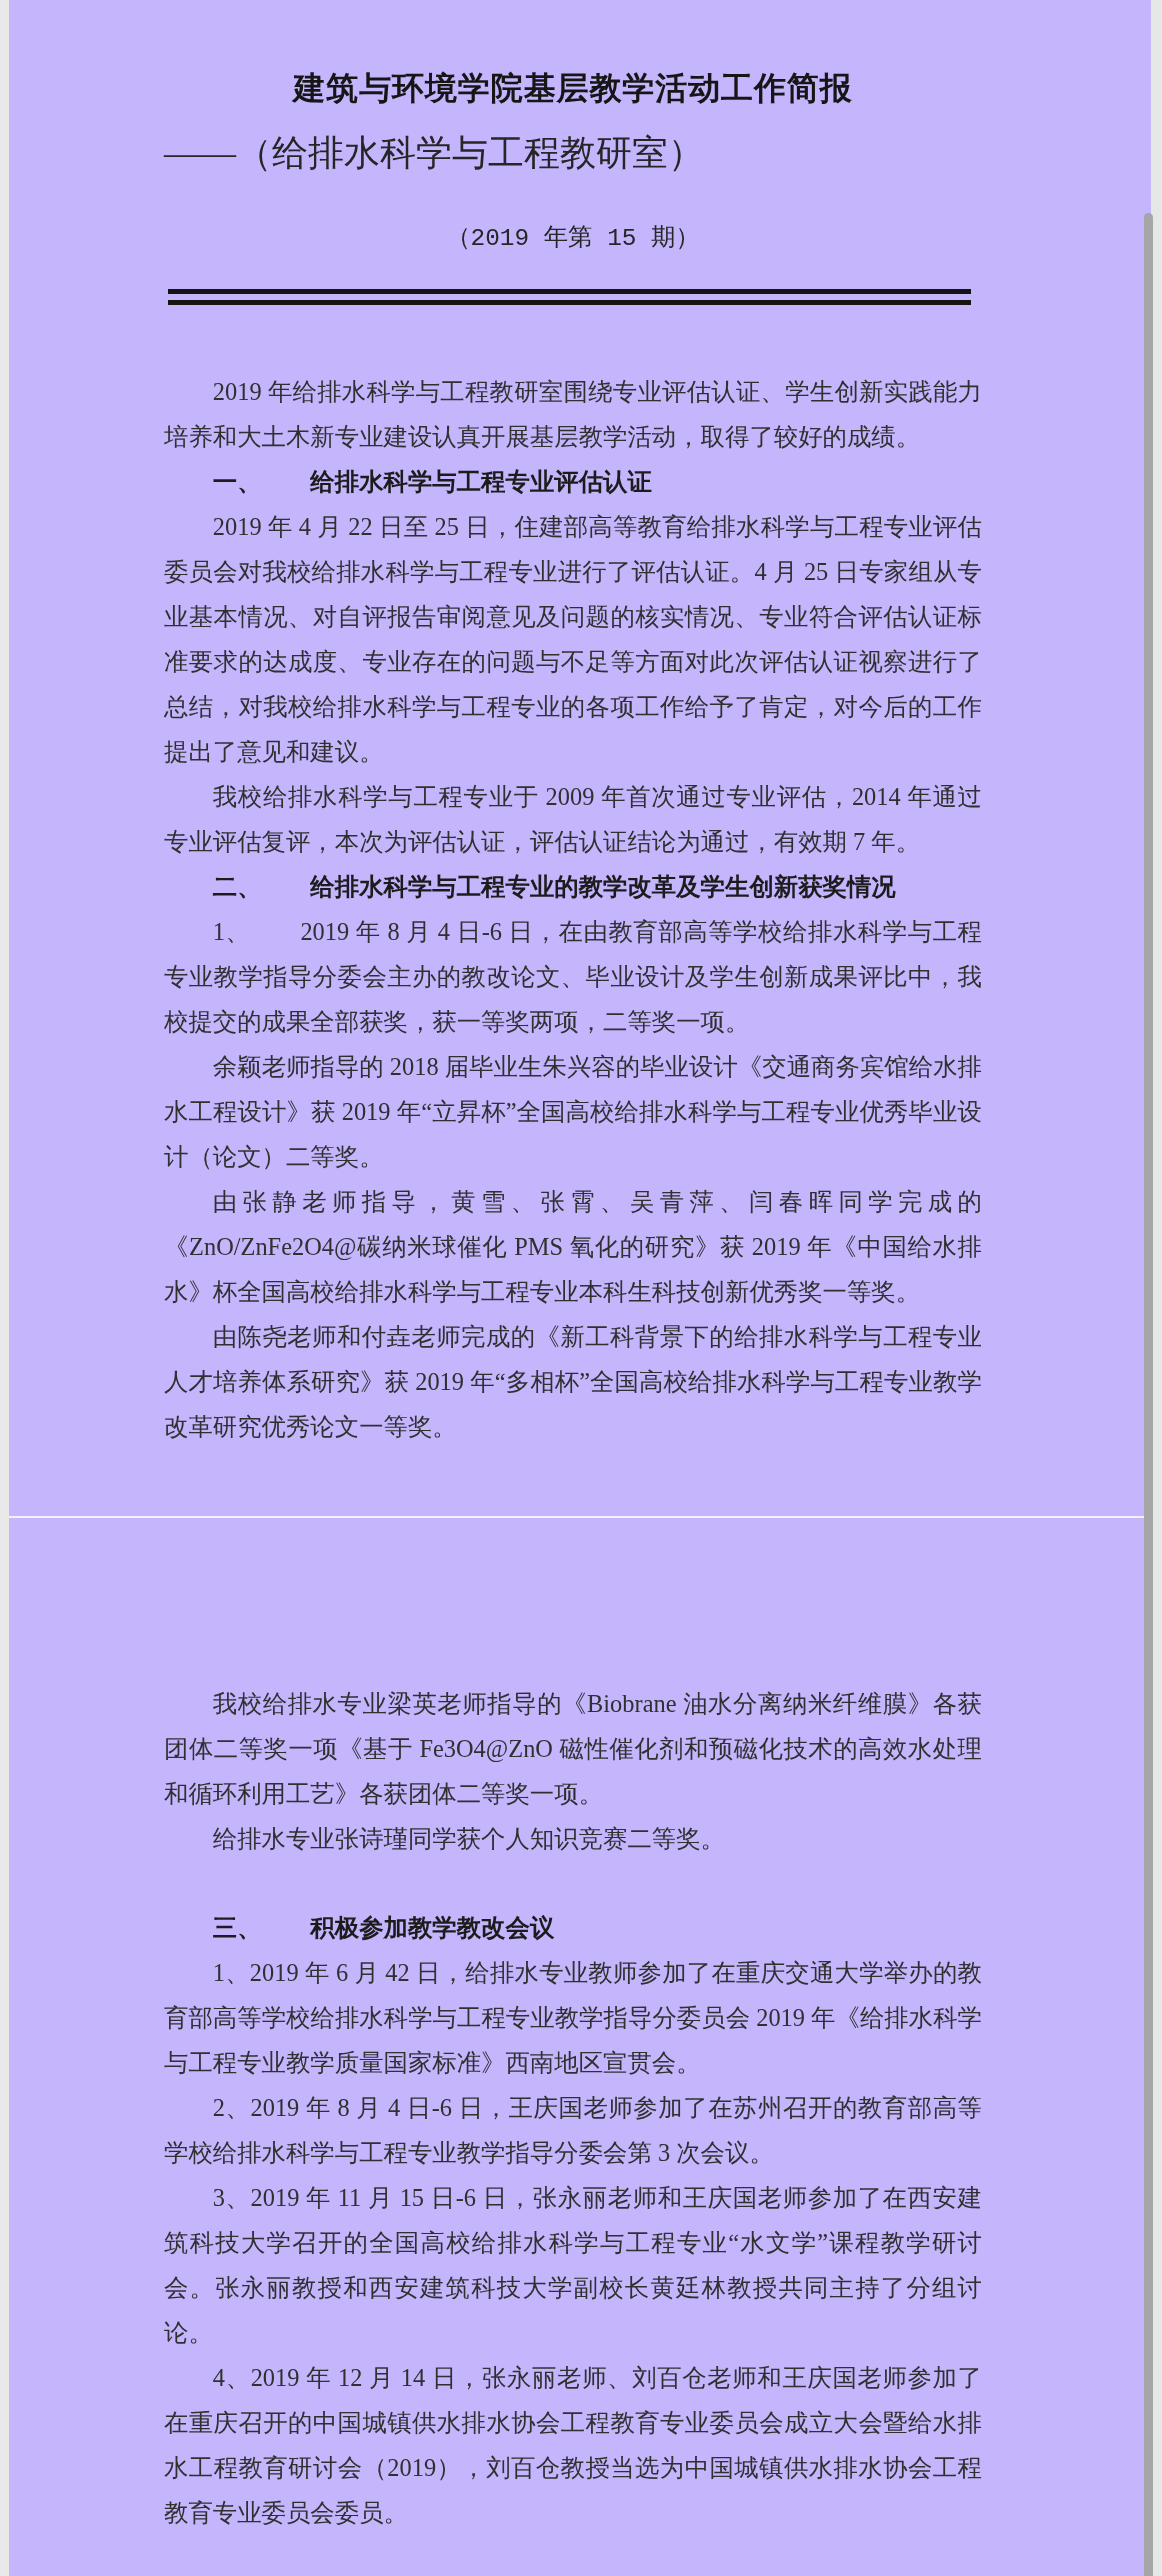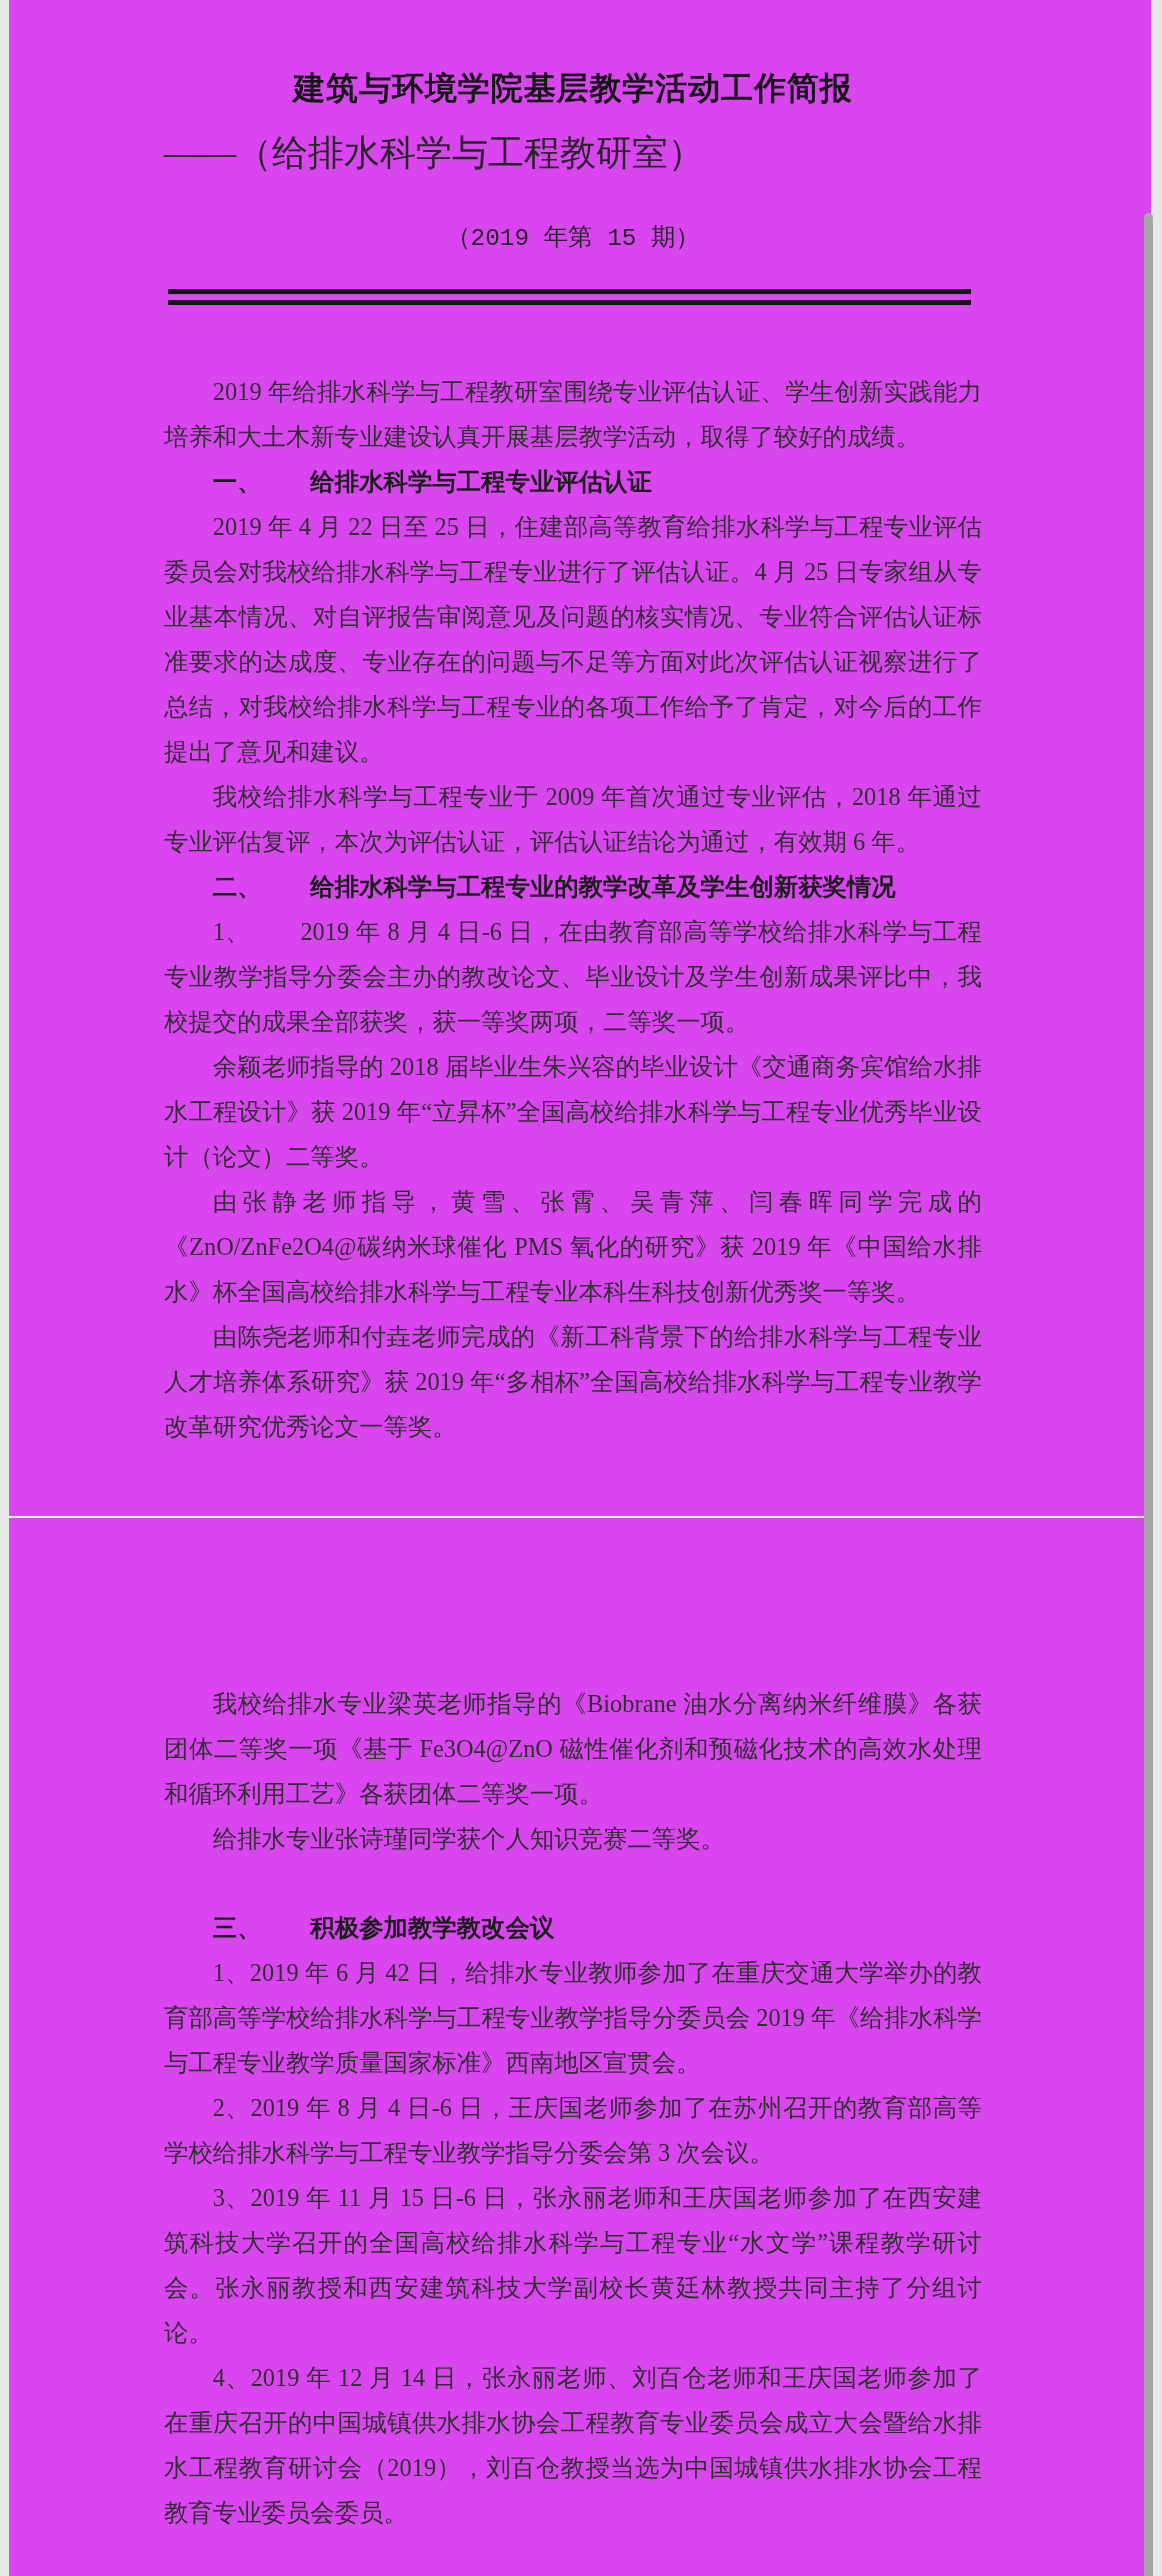--- a/index.html
+++ b/index.html
@@ -1,20 +1,20 @@
 <!DOCTYPE html>
 <html style="font-size:15px"><head>
 <meta charset="utf-8">
 <style>
   html, body { margin: 0; padding: 0; }
   .screen {
     position: relative;
     width: 1162px;
     height: 2576px;
-    background: #d946ef;
+    background: #c4b5fd;
     overflow: hidden;
     font-family: "Liberation Serif", "DejaVu Serif", serif;
     color: #2e2e2e;
   }
   .edge-left {
     position: absolute; left: 0; top: 0;
     width: 9.4px; height: 100%;
     background: #e9e9e9;
   }
   .scroll-track {
@@ -94,21 +94,21 @@
 
     <div class="rules">
       <div class="rule"></div>
       <div class="rule"></div>
     </div>
 
     <div class="bodytext">
       <p>2019 年给排水科学与工程教研室围绕专业评估认证、学生创新实践能力培养和大土木新专业建设认真开展基层教学活动，取得了较好的成绩。</p>
       <h2>一、　　给排水科学与工程专业评估认证</h2>
       <p>2019 年 4 月 22 日至 25 日，住建部高等教育给排水科学与工程专业评估委员会对我校给排水科学与工程专业进行了评估认证。4 月 25 日专家组从专业基本情况、对自评报告审阅意见及问题的核实情况、专业符合评估认证标准要求的达成度、专业存在的问题与不足等方面对此次评估认证视察进行了总结，对我校给排水科学与工程专业的各项工作给予了肯定，对今后的工作提出了意见和建议。</p>
-      <p>我校给排水科学与工程专业于 2009 年首次通过专业评估，2018 年通过专业评估复评，本次为评估认证，评估认证结论为通过，有效期 6 年。</p>
+      <p>我校给排水科学与工程专业于 2009 年首次通过专业评估，2014 年通过专业评估复评，本次为评估认证，评估认证结论为通过，有效期 7 年。</p>
       <h2>二、　　给排水科学与工程专业的教学改革及学生创新获奖情况</h2>
       <p>1、　　2019 年 8 月 4 日-6 日，在由教育部高等学校给排水科学与工程专业教学指导分委会主办的教改论文、毕业设计及学生创新成果评比中，我校提交的成果全部获奖，获一等奖两项，二等奖一项。</p>
       <p>余颖老师指导的 2018 届毕业生朱兴容的毕业设计《交通商务宾馆给水排水工程设计》获 2019 年“立昇杯”全国高校给排水科学与工程专业优秀毕业设计（论文）二等奖。</p>
       <p>由张静老师指导，黄雪、张霄、吴青萍、闫春晖同学完成的《ZnO/ZnFe2O4@碳纳米球催化 PMS 氧化的研究》获 2019 年《中国给水排水》杯全国高校给排水科学与工程专业本科生科技创新优秀奖一等奖。</p>
       <p>由陈尧老师和付垚老师完成的《新工科背景下的给排水科学与工程专业人才培养体系研究》获 2019 年“多相杯”全国高校给排水科学与工程专业教学改革研究优秀论文一等奖。</p>
 
       <div class="gap-pagebreak">
         <div class="pagebreak-line"></div>
       </div>
 

